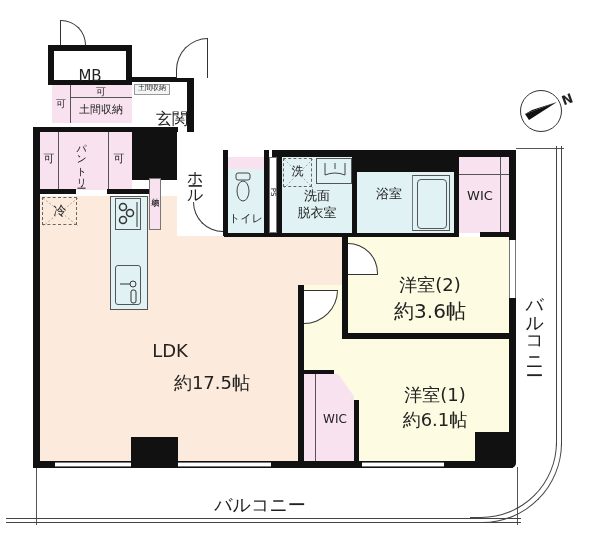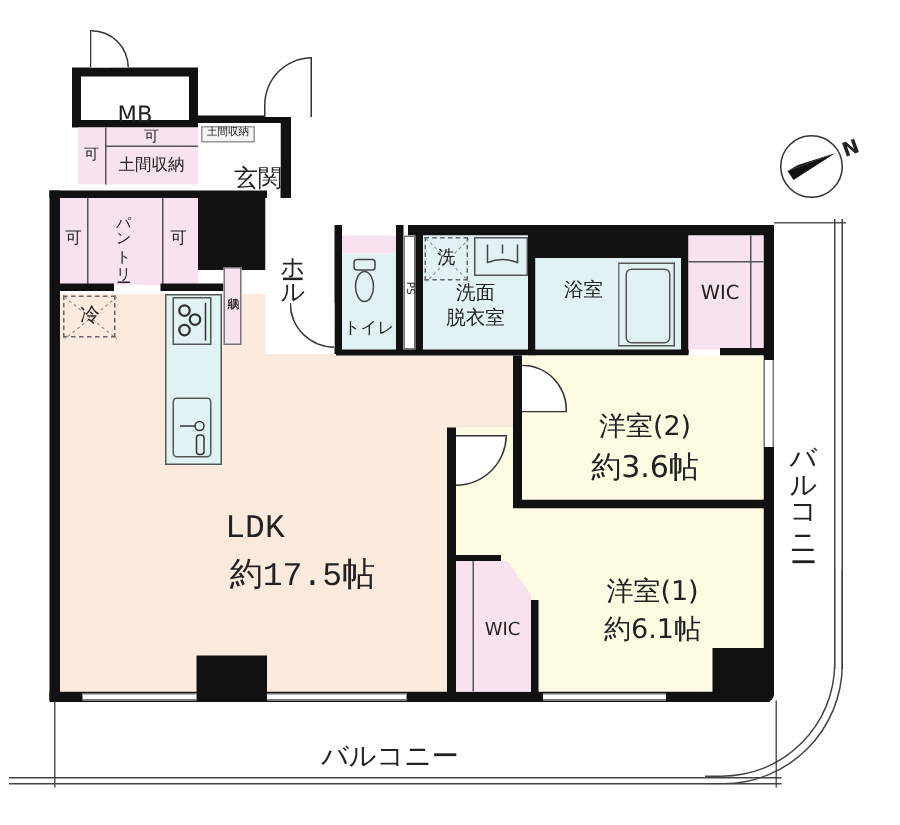--- a/index.html
+++ b/index.html
@@ -6,21 +6,21 @@
   body{width:600px;height:550px;position:relative;overflow:hidden;font-family:"DejaVu Sans","Liberation Sans",sans-serif;color:#222;}
   .abs{position:absolute;box-sizing:border-box;}
   .wall{background:#111;}
   .room{position:absolute;box-sizing:border-box;}
   .ldk{background:#fcebdc;}
   .yoshitsu{background:#fdfbe1;}
   .wet{background:#e1f2f4;}
   .store{background:#f8e2ef;}
   .white{background:#ffffff;}
   .lbl{position:absolute;text-align:center;white-space:nowrap;line-height:1.2;}
-  .big{font-size:22px;font-family:Liberation Mono, monospace;}
+  .big{font-size:18px;}
   .mid{font-size:17px;margin-top:12px;}
   .sm{font-size:12px;}
   .xs{font-size:9px;}
   .vert{writing-mode:vertical-rl;text-orientation:upright;}
   .thin{border:1px solid #555;}
   .door{position:absolute;border:1.5px solid #333;box-sizing:border-box;background:#fff;}
   .window{position:absolute;background:#fff;border-top:1px solid #777;border-bottom:1px solid #777;box-sizing:border-box;}
   .dash{border:1px dashed #666;}
 </style>
 </head>

